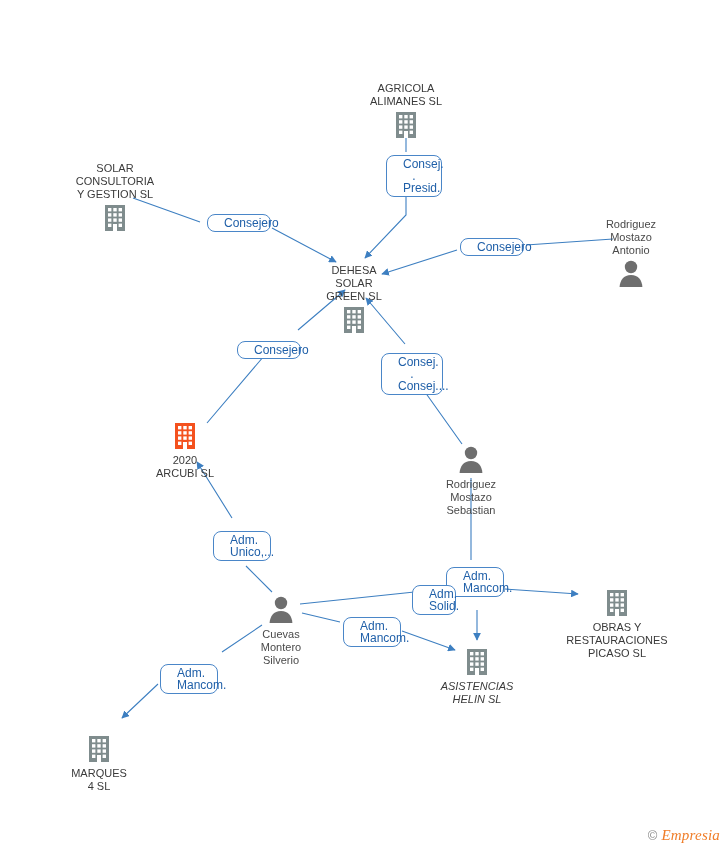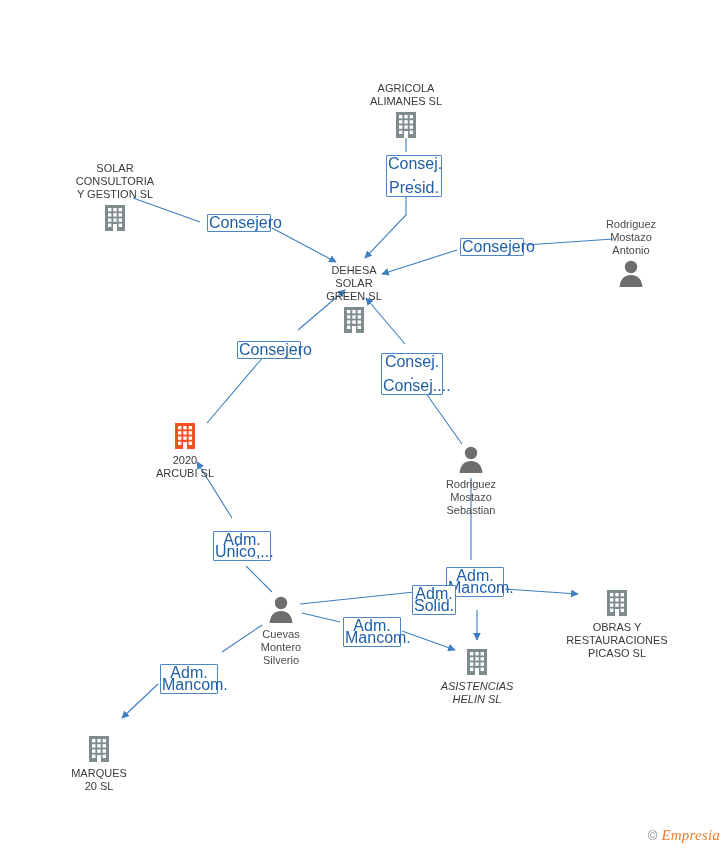--- a/index.html
+++ b/index.html
@@ -39,27 +39,27 @@
     white-space: pre-line;
   }
   .node.company .label { color: #3a3a3a; }
   .node.person .label { color: #4a4a4a; text-align: center; }
   .label-above .label { margin-bottom: 2px; }
   .edge-label {
     position: absolute;
     background: #ffffff;
     border: 1px solid #4a86c8;
     color: #1f5fa8;
-    font-size: 16px;
+    font-size: 12px;
     line-height: 12px;
-    padding: 2px 1px;
+    padding: 2px 16px;
     text-align: center;
     white-space: pre-line;
     box-sizing: border-box;
-    border-radius: 1px;
+    border-radius: 8px;
   }
   .watermark {
     position: absolute;
     right: 8px;
     bottom: 6px;
     font-size: 15px;
     color: #f07d28;
     font-family: "Liberation Serif", serif;
     font-style: italic;
     letter-spacing: 0.2px;
@@ -266,21 +266,21 @@
               <rect x="16.6" y="10.2" width="3.4" height="3.4"></rect>
               <rect x="6" y="15.4" width="3.4" height="3.4"></rect>
               <rect x="11.3" y="15.4" width="3.4" height="3.4"></rect>
               <rect x="16.6" y="15.4" width="3.4" height="3.4"></rect>
               <rect x="6" y="20.6" width="3.4" height="3.4"></rect>
               <rect x="16.6" y="20.6" width="3.4" height="3.4"></rect>
               <rect x="11" y="21" width="4" height="7"></rect>
             </g>
           </svg></span>
         <span class="label">MARQUES
-20  SL</span>
+4  SL</span>
       </div>
     </div>
   <div id="labels-layer">
       <div class="edge-label" style="left: 386px; top: 155px; width: 56px;">Consej. .
 Presid.</div>
       <div class="edge-label" style="left: 207px; top: 214px; width: 64px;">Consejero</div>
       <div class="edge-label" style="left: 460px; top: 238px; width: 64px;">Consejero</div>
       <div class="edge-label" style="left: 237px; top: 341px; width: 64px;">Consejero</div>
       <div class="edge-label" style="left: 381px; top: 353px; width: 62px;">Consej. .
 Consej....</div>

